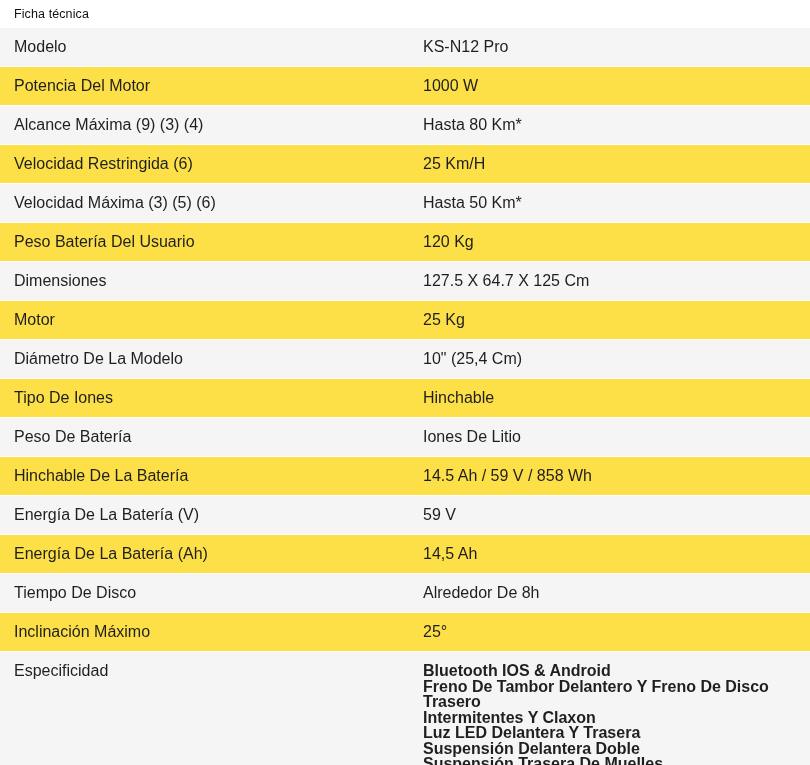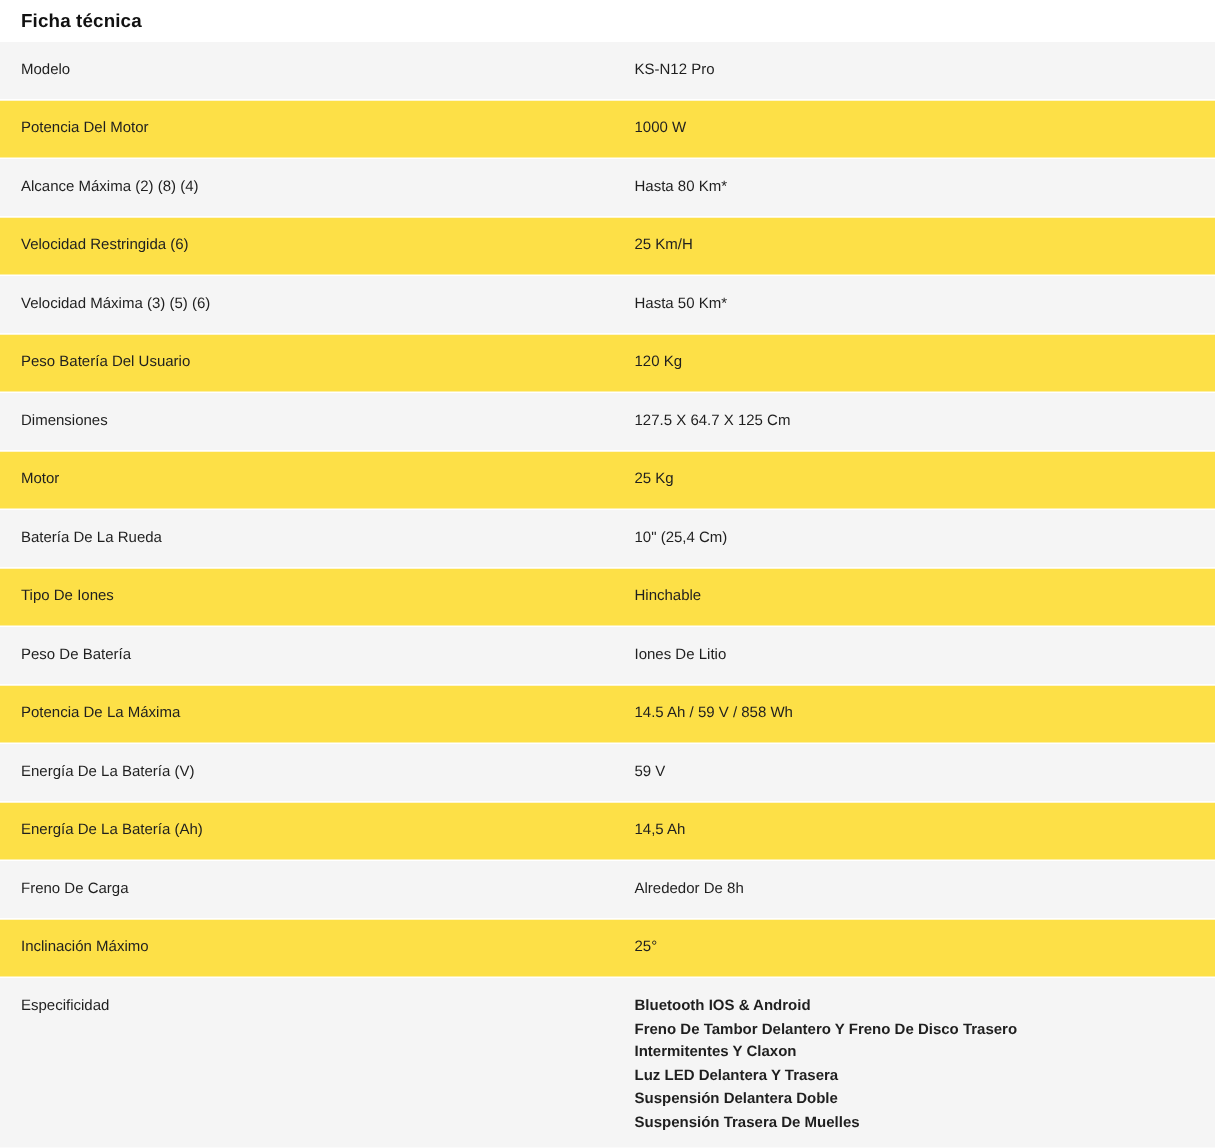--- a/index.html
+++ b/index.html
@@ -14,35 +14,35 @@
     color: #1a1a1a;
     -webkit-font-smoothing: antialiased;
   }
   .spec-sheet {
     width: 792px;
     margin: 0;
     padding: 0;
   }
   .sheet-title {
     font-size: 12.5px;
-    font-weight: bold;
+    font-weight: normal;
     color: #111111;
     padding: 6px 0 6px 14px;
     line-height: 16px;
     letter-spacing: 0.1px;
   }
   table.spec-table {
     width: 792px;
     border-collapse: collapse;
     table-layout: fixed;
   }
   table.spec-table tr.spec-row > td {
     vertical-align: top;
     padding: 11px 0 11px 14px;
-    font-size: 10px;
+    font-size: 16px;
     line-height: 16px;
     color: #1f1f1f;
     border-bottom: 1px solid #ffffff;
   }
   table.spec-table tr.spec-row.shaded > td {
     background: #f5f5f5;
   }
   table.spec-table tr.spec-row.plain > td {
     background: #fde047;
   }
@@ -77,21 +77,21 @@
             <span class="value-line">KS-N12 Pro</span>
           </td>
         </tr>
         <tr class="spec-row plain">
           <td class="spec-label">Potencia Del Motor</td>
           <td class="spec-value">
             <span class="value-line">1000 W</span>
           </td>
         </tr>
         <tr class="spec-row shaded">
-          <td class="spec-label">Alcance Máxima (2) (8) (4)</td>
+          <td class="spec-label">Alcance Máxima (9) (3) (4)</td>
           <td class="spec-value">
             <span class="value-line">Hasta 80 Km*</span>
           </td>
         </tr>
         <tr class="spec-row plain">
           <td class="spec-label">Velocidad Restringida (6)</td>
           <td class="spec-value">
             <span class="value-line">25 Km/H</span>
           </td>
         </tr>
@@ -113,57 +113,57 @@
             <span class="value-line">127.5 X 64.7 X 125 Cm</span>
           </td>
         </tr>
         <tr class="spec-row plain">
           <td class="spec-label">Motor</td>
           <td class="spec-value">
             <span class="value-line">25 Kg</span>
           </td>
         </tr>
         <tr class="spec-row shaded">
-          <td class="spec-label">Batería De La Rueda</td>
+          <td class="spec-label">Diámetro De La Modelo</td>
           <td class="spec-value">
             <span class="value-line">10" (25,4 Cm)</span>
           </td>
         </tr>
         <tr class="spec-row plain">
           <td class="spec-label">Tipo De Iones</td>
           <td class="spec-value">
             <span class="value-line">Hinchable</span>
           </td>
         </tr>
         <tr class="spec-row shaded">
           <td class="spec-label">Peso De Batería</td>
           <td class="spec-value">
             <span class="value-line">Iones De Litio</span>
           </td>
         </tr>
         <tr class="spec-row plain">
-          <td class="spec-label">Potencia De La Máxima</td>
+          <td class="spec-label">Hinchable De La Batería</td>
           <td class="spec-value">
             <span class="value-line">14.5 Ah / 59 V / 858 Wh</span>
           </td>
         </tr>
         <tr class="spec-row shaded">
           <td class="spec-label">Energía De La Batería (V)</td>
           <td class="spec-value">
             <span class="value-line">59 V</span>
           </td>
         </tr>
         <tr class="spec-row plain">
           <td class="spec-label">Energía De La Batería (Ah)</td>
           <td class="spec-value">
             <span class="value-line">14,5 Ah</span>
           </td>
         </tr>
         <tr class="spec-row shaded">
-          <td class="spec-label">Freno De Carga</td>
+          <td class="spec-label">Tiempo De Disco</td>
           <td class="spec-value">
             <span class="value-line">Alrededor De 8h</span>
           </td>
         </tr>
         <tr class="spec-row plain">
           <td class="spec-label">Inclinación Máximo</td>
           <td class="spec-value">
             <span class="value-line">25°</span>
           </td>
         </tr>

